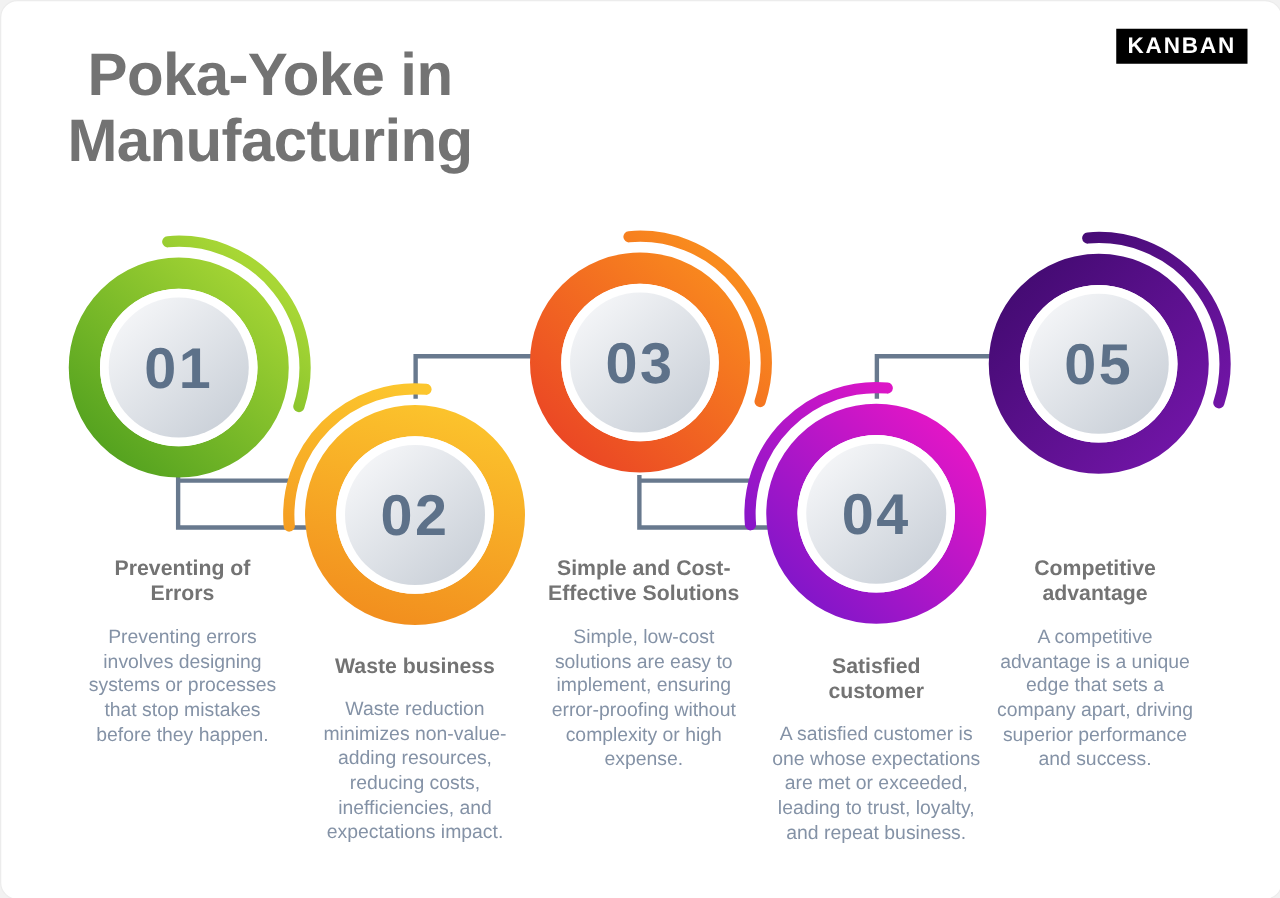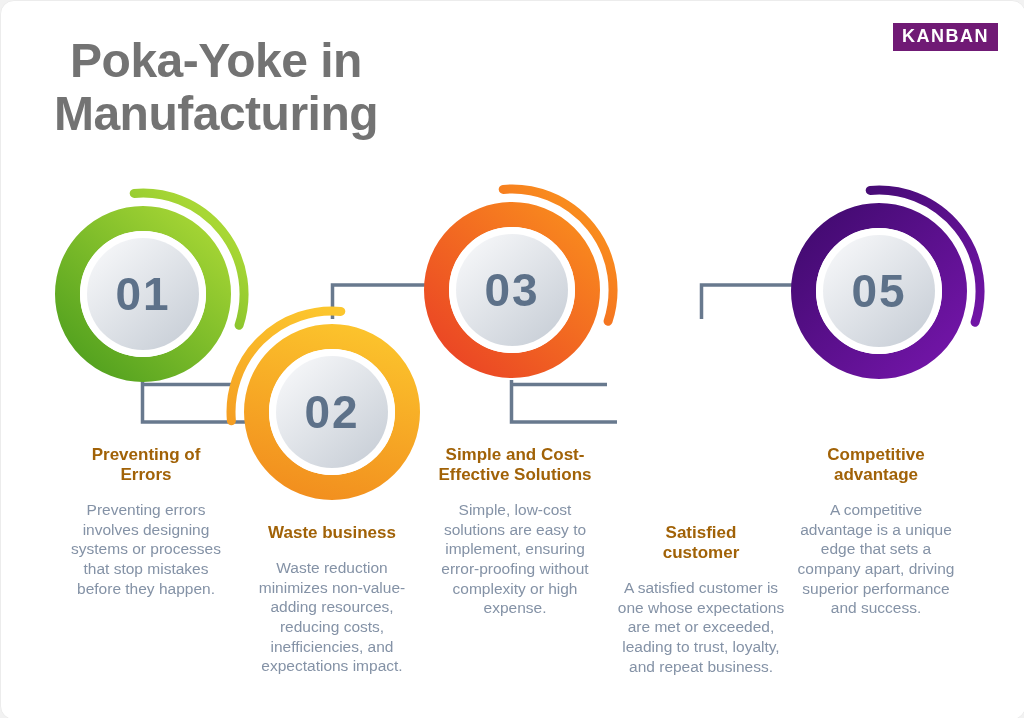--- a/index.html
+++ b/index.html
@@ -8,42 +8,42 @@
     background:#ffffff;border:1px solid #ececec;border-radius:14px;
     font-family:"Liberation Sans",sans-serif;overflow:hidden;
   }
   .title{
     position:absolute;left:25px;top:34px;width:380px;
     text-align:center;font-weight:bold;font-size:48px;line-height:1.1;
     color:#737373;letter-spacing:-0.5px;
   }
   .brand{
     position:absolute;right:27px;top:22px;
-    background:#701a75;color:#ffffff;font-weight:bold;font-size:18px;
+    background:#000000;color:#ffffff;font-weight:bold;font-size:18px;
     letter-spacing:1.5px;padding:3px 9px 4px 9px;
   }
   .connectors{position:absolute;left:0;top:0;z-index:1;}
   .node{position:absolute;width:220px;height:220px;z-index:2;}
   .node svg{overflow:visible;}
   .n1{left:38px;top:183px;}
   .n2{left:227px;top:301px;}
   .n3{left:407px;top:179px;}
   .n4{left:596px;top:300px;}
   .n5{left:774px;top:180px;}
   .num{
     font-family:"Liberation Sans",sans-serif;font-weight:bold;
     font-size:46px;letter-spacing:2px;fill:#5d7189;
   }
   .caption{position:absolute;width:200px;text-align:center;z-index:3;}
   .t1{left:45px;top:444px;}
   .t2{left:231px;top:522px;}
   .t3{left:414px;top:444px;}
   .t4{left:600px;top:522px;}
   .t5{left:775px;top:444px;}
-  .cap-h{font-weight:bold;font-size:17px;color:#a16207;line-height:1.18;margin:0 auto 8px auto;}
+  .cap-h{font-weight:bold;font-size:17px;color:#737373;line-height:1.18;margin:0 auto 8px auto;}
   .cap-b{font-size:15.5px;color:#8492a6;line-height:1.27;margin:15px auto;}
   .w120{max-width:120px;}
   .w130{max-width:130px;}
   .w170{max-width:170px;}
   .w162{max-width:168px;}
 </style>
 </head>
 <body>
 
 <div class="stage">
@@ -107,20 +107,35 @@
         </linearGradient>
       </defs>
       <path d="M95.2,9.4 A101,101 0 0 1 200.1,141.2" fill="none" stroke="url(#g3)" stroke-width="9" stroke-linecap="round"></path>
       <circle cx="104" cy="110" r="75.5" fill="none" stroke="url(#g3)" stroke-width="25"></circle>
       <circle cx="104" cy="110" r="63" fill="#ffffff"></circle>
       <circle cx="104" cy="110" r="56" fill="url(#sph)"></circle>
       <text class="num" x="104" y="126" text-anchor="middle">03</text>
     </svg>
   </div>
 
+  <div class="node n4">
+    <svg width="220" height="220" viewBox="0 0 220 220">
+      <defs>
+        <linearGradient id="g4" gradientUnits="userSpaceOnUse" x1="175" y1="40" x2="30" y2="185">
+          <stop offset="0" stop-color="#e816c6"></stop>
+          <stop offset="1" stop-color="#7a16c9"></stop>
+        </linearGradient>
+      </defs>
+      <path d="M112.8,9.4 A101,101 0 0 0 3.4,118.8" fill="none" stroke="url(#g4)" stroke-width="9" stroke-linecap="round"></path>
+      <circle cx="104" cy="110" r="75.5" fill="none" stroke="url(#g4)" stroke-width="25"></circle>
+      <circle cx="104" cy="110" r="63" fill="#ffffff"></circle>
+      <circle cx="104" cy="110" r="56" fill="url(#sph)"></circle>
+      <text class="num" x="104" y="126" text-anchor="middle">04</text>
+    </svg>
+  </div>
 
   <div class="node n5">
     <svg width="220" height="220" viewBox="0 0 220 220">
       <defs>
         <linearGradient id="g5" gradientUnits="userSpaceOnUse" x1="30" y1="30" x2="190" y2="190">
           <stop offset="0" stop-color="#400a6e"></stop>
           <stop offset="1" stop-color="#7716ad"></stop>
         </linearGradient>
       </defs>
       <path d="M95.2,9.4 A101,101 0 0 1 200.1,141.2" fill="none" stroke="url(#g5)" stroke-width="9" stroke-linecap="round"></path>

